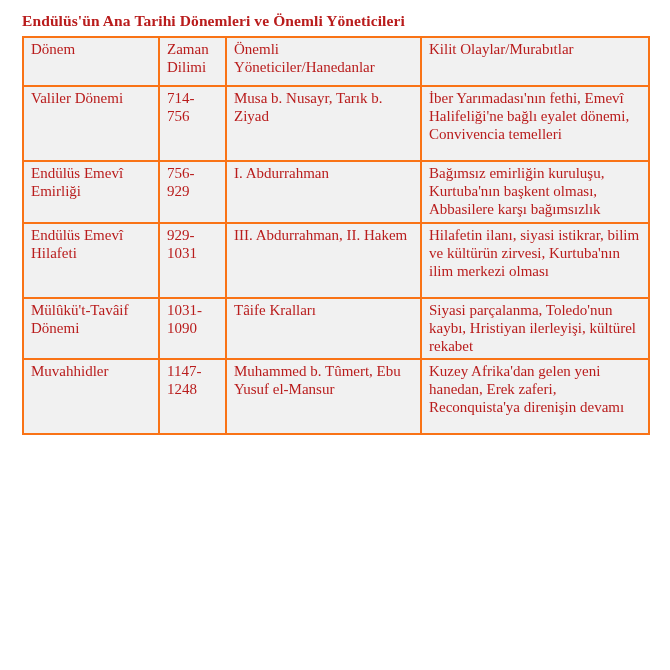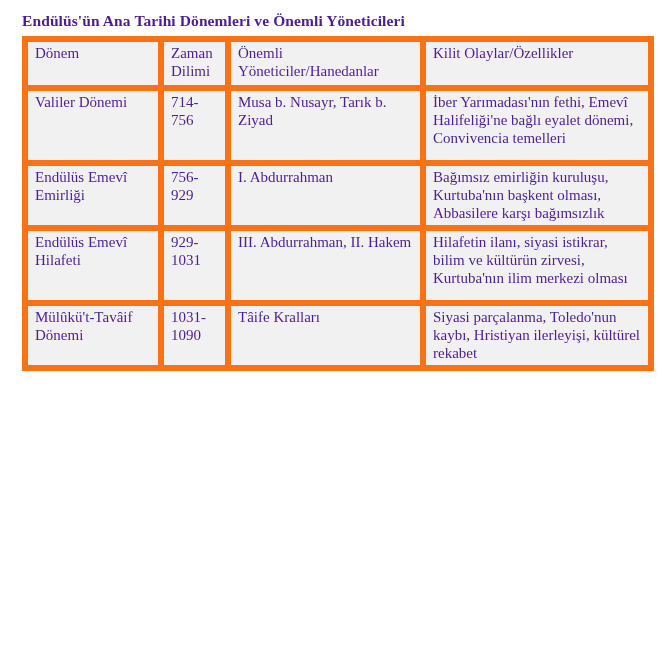--- a/index.html
+++ b/index.html
@@ -9,42 +9,42 @@
     width: 670px;
     height: 670px;
     overflow: hidden;
   }
   .page {
     width: 670px;
     height: 485px;
     box-sizing: border-box;
     padding: 12px 0 0 22px;
     font-family: "Liberation Serif", "DejaVu Serif", serif;
-    color: #4c1d95;
+    color: #b91c1c;
   }
   .doc-title {
     font-size: 15.5px;
     font-weight: bold;
     line-height: 18px;
     margin: 0 0 6px 0;
     letter-spacing: 0.1px;
   }
   table.history-table {
     border-collapse: collapse;
     table-layout: fixed;
     width: 626px;
     background: #f1f1f1;
   }
   table.history-table col.c1 { width: 136px; }
   table.history-table col.c2 { width: 67px;  }
   table.history-table col.c3 { width: 195px; }
   table.history-table col.c4 { width: 228px; }
   table.history-table th,
   table.history-table td {
-    border: 6px solid #f97316;
+    border: 2px solid #f97316;
     vertical-align: top;
     text-align: left;
     font-weight: normal;
     font-size: 15px;
     line-height: 18px;
     padding: 2px 6px 3px 7px;
     overflow: hidden;
   }
   table.history-table th.col-time,
   table.history-table td.col-time {
@@ -72,21 +72,21 @@
       <col class="c1">
         <col class="c2">
         <col class="c3">
         <col class="c4">
     </colgroup>
     <thead>
       <tr class="hdr">
         <th>Dönem</th>
         <th class="col-time">Zaman Dilimi</th>
         <th>Önemli Yöneticiler/Hanedanlar</th>
-        <th>Kilit Olaylar/Özellikler</th>
+        <th>Kilit Olaylar/Murabıtlar</th>
       </tr>
     </thead>
     <tbody>
       <tr class="row-0">
         <td>Valiler Dönemi</td>
         <td class="col-time">714-756</td>
         <td>Musa b. Nusayr, Tarık b. Ziyad</td>
         <td>İber Yarımadası'nın fethi, Emevî Halifeliği'ne bağlı eyalet dönemi, Convivencia temelleri</td>
       </tr>
       <tr class="row-1">
@@ -100,16 +100,22 @@
         <td class="col-time">929-1031</td>
         <td>III. Abdurrahman, II. Hakem</td>
         <td>Hilafetin ilanı, siyasi istikrar, bilim ve kültürün zirvesi, Kurtuba'nın ilim merkezi olması</td>
       </tr>
       <tr class="row-3">
         <td>Mülûkü't-Tavâif Dönemi</td>
         <td class="col-time">1031-1090</td>
         <td>Tâife Kralları</td>
         <td>Siyasi parçalanma, Toledo'nun kaybı, Hristiyan ilerleyişi, kültürel rekabet</td>
       </tr>
+      <tr class="row-5">
+        <td>Muvahhidler</td>
+        <td class="col-time">1147-1248</td>
+        <td>Muhammed b. Tûmert, Ebu Yusuf el-Mansur</td>
+        <td>Kuzey Afrika'dan gelen yeni hanedan, Erek zaferi, Reconquista'ya direnişin devamı</td>
+      </tr>
     </tbody>
   </table>
 
 </div>
 
 </body></html>

